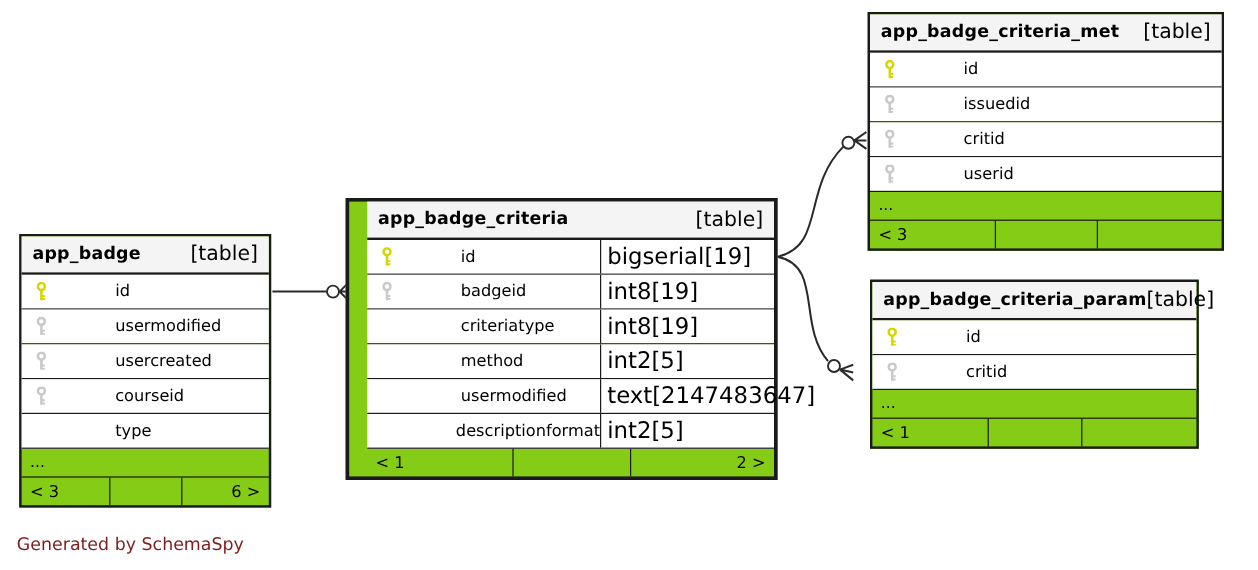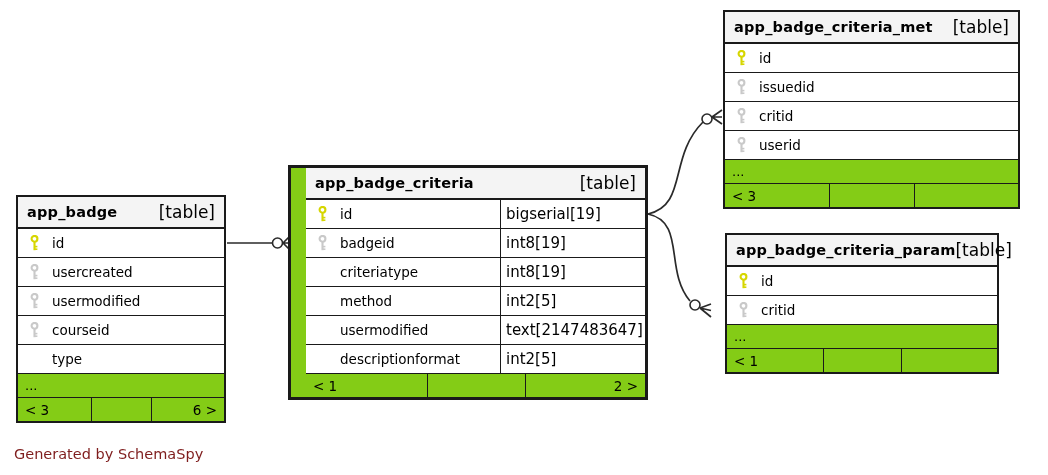--- a/index.html
+++ b/index.html
@@ -16,24 +16,24 @@
   #t2{left:723px;top:10px;width:297px;}
   #t3{left:713px;top:233px;width:274px;margin-left:12px;}
 
   .tbl-header{height:30px;display:flex;justify-content:space-between;align-items:center;
     padding:0 9px;background:var(--header-bg,#f4f4f4);border-bottom:2px solid var(--border,#1a1a1a);}
   .tbl-name{font-weight:bold;font-size:14.5px;letter-spacing:.2px;}
   .tbl-tag{font-size:17px;}
 
   .tbl-row{display:flex;align-items:stretch;height:28px;border-bottom:1px solid var(--border,#1a1a1a);
     font-size:13.5px;background:#fff;}
-  .row-name-cell{flex:1;min-width:0;display:flex;align-items:center;padding-left:10px;}
+  .row-name-cell{flex:1;min-width:0;display:flex;align-items:center;padding-left:10px;gap:44px;}
   .key-slot{width:12px;margin-right:12px;display:inline-flex;align-items:center;justify-content:center;}
   .row-type-cell{width:145px;box-sizing:border-box;border-left:1px solid var(--border,#1a1a1a);
-    display:flex;align-items:center;padding-left:5px;font-size:15px;}
+    display:flex;align-items:center;padding-left:5px;font-size:19px;}
 
   .ellipsis-row{height:23px;display:flex;align-items:center;padding-left:7px;
     border-bottom:1px solid var(--border,#1a1a1a);font-size:13px;}
   .tbl-footer{display:flex;height:23px;font-size:13.5px;}
   .footer-cell{display:flex;align-items:center;box-sizing:border-box;padding:0 7px;}
   .fc-left{width:36%;border-right:1px solid var(--border,#1a1a1a);}
   .fc-center{width:29%;border-right:1px solid var(--border,#1a1a1a);}
   .fc-right{width:35%;justify-content:flex-end;}
 
   .note{position:absolute;left:14px;top:446px;font-size:14.5px;color:#7f1d1d;}
@@ -82,34 +82,34 @@
       <div class="tbl-row">
         <div class="row-name-cell">
           <span class="key-slot">
             <svg width="11" height="16" viewBox="0 0 11 16">
               <circle cx="5.5" cy="3.8" r="2.9" fill="none" stroke="#c9c9c9" stroke-width="2.1"></circle>
               <line x1="5.5" y1="6.8" x2="5.5" y2="15.2" stroke="#c9c9c9" stroke-width="2.1"></line>
               <line x1="5.5" y1="11.6" x2="8.4" y2="11.6" stroke="#c9c9c9" stroke-width="1.6"></line>
               <line x1="5.5" y1="14.2" x2="8.4" y2="14.2" stroke="#c9c9c9" stroke-width="1.6"></line>
             </svg>
           </span>
+          <span>usermodified</span>
+        </div>
+      </div>
+      <div class="tbl-row">
+        <div class="row-name-cell">
+          <span class="key-slot">
+            <svg width="11" height="16" viewBox="0 0 11 16">
+              <circle cx="5.5" cy="3.8" r="2.9" fill="none" stroke="#c9c9c9" stroke-width="2.1"></circle>
+              <line x1="5.5" y1="6.8" x2="5.5" y2="15.2" stroke="#c9c9c9" stroke-width="2.1"></line>
+              <line x1="5.5" y1="11.6" x2="8.4" y2="11.6" stroke="#c9c9c9" stroke-width="1.6"></line>
+              <line x1="5.5" y1="14.2" x2="8.4" y2="14.2" stroke="#c9c9c9" stroke-width="1.6"></line>
+            </svg>
+          </span>
           <span>usercreated</span>
-        </div>
-      </div>
-      <div class="tbl-row">
-        <div class="row-name-cell">
-          <span class="key-slot">
-            <svg width="11" height="16" viewBox="0 0 11 16">
-              <circle cx="5.5" cy="3.8" r="2.9" fill="none" stroke="#c9c9c9" stroke-width="2.1"></circle>
-              <line x1="5.5" y1="6.8" x2="5.5" y2="15.2" stroke="#c9c9c9" stroke-width="2.1"></line>
-              <line x1="5.5" y1="11.6" x2="8.4" y2="11.6" stroke="#c9c9c9" stroke-width="1.6"></line>
-              <line x1="5.5" y1="14.2" x2="8.4" y2="14.2" stroke="#c9c9c9" stroke-width="1.6"></line>
-            </svg>
-          </span>
-          <span>usermodified</span>
         </div>
       </div>
       <div class="tbl-row">
         <div class="row-name-cell">
           <span class="key-slot">
             <svg width="11" height="16" viewBox="0 0 11 16">
               <circle cx="5.5" cy="3.8" r="2.9" fill="none" stroke="#c9c9c9" stroke-width="2.1"></circle>
               <line x1="5.5" y1="6.8" x2="5.5" y2="15.2" stroke="#c9c9c9" stroke-width="2.1"></line>
               <line x1="5.5" y1="11.6" x2="8.4" y2="11.6" stroke="#c9c9c9" stroke-width="1.6"></line>
               <line x1="5.5" y1="14.2" x2="8.4" y2="14.2" stroke="#c9c9c9" stroke-width="1.6"></line>

